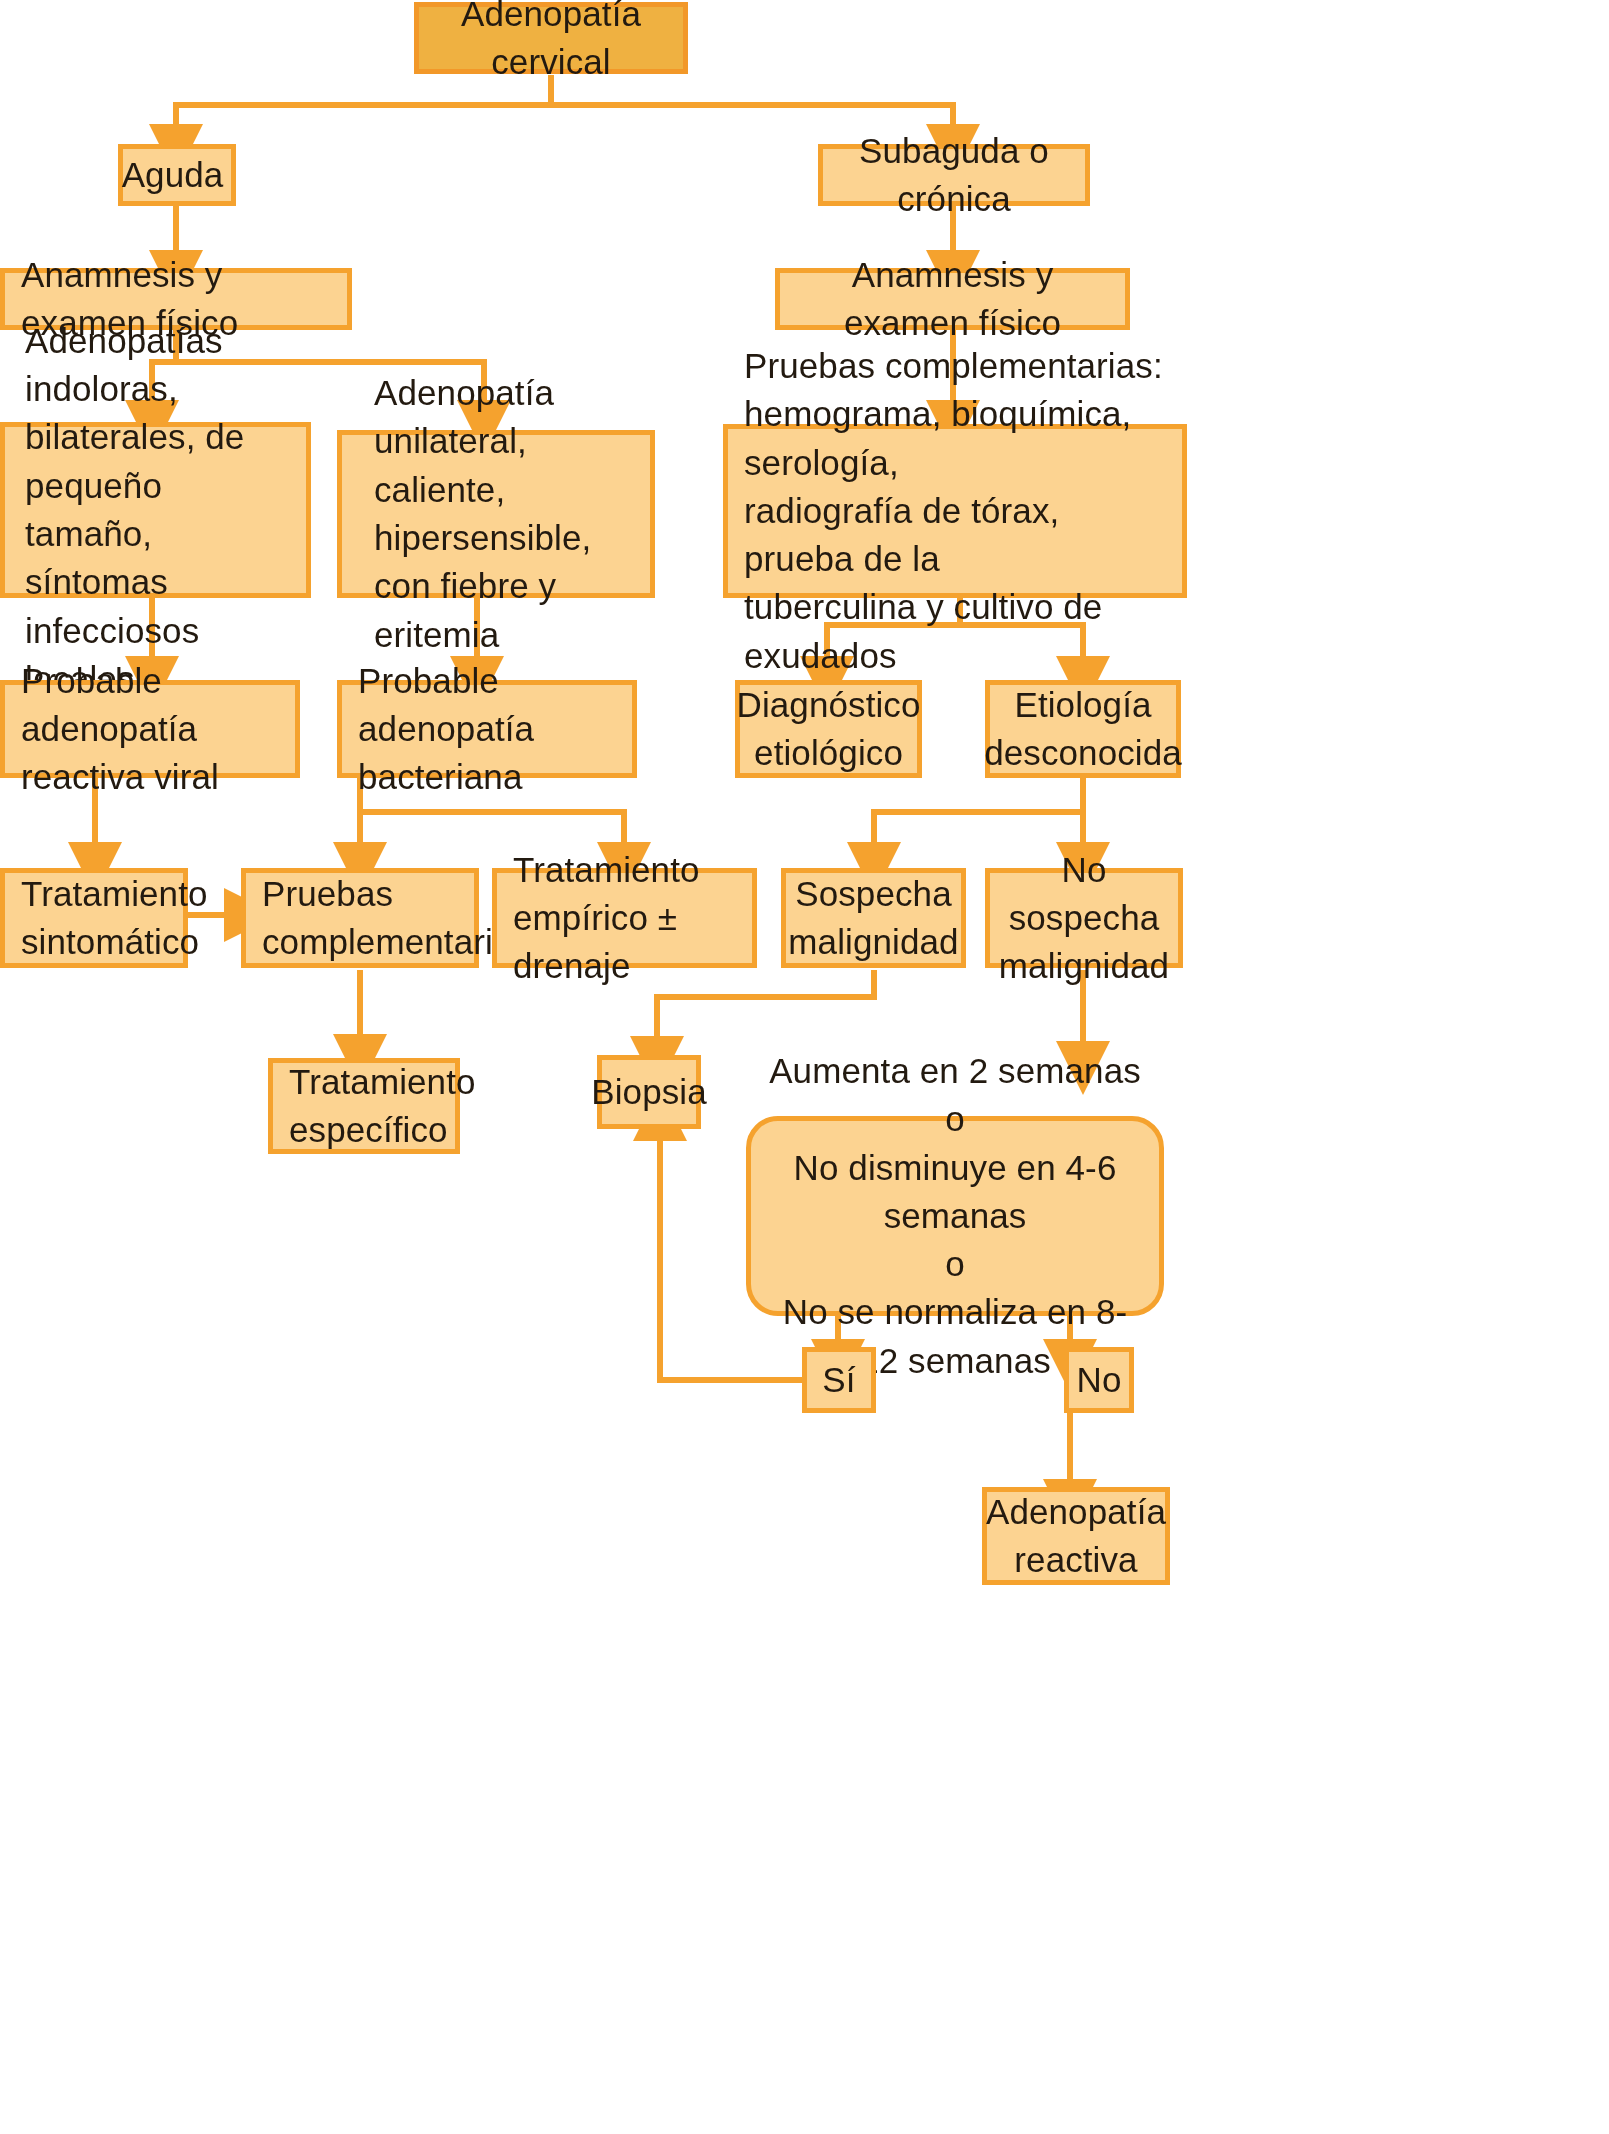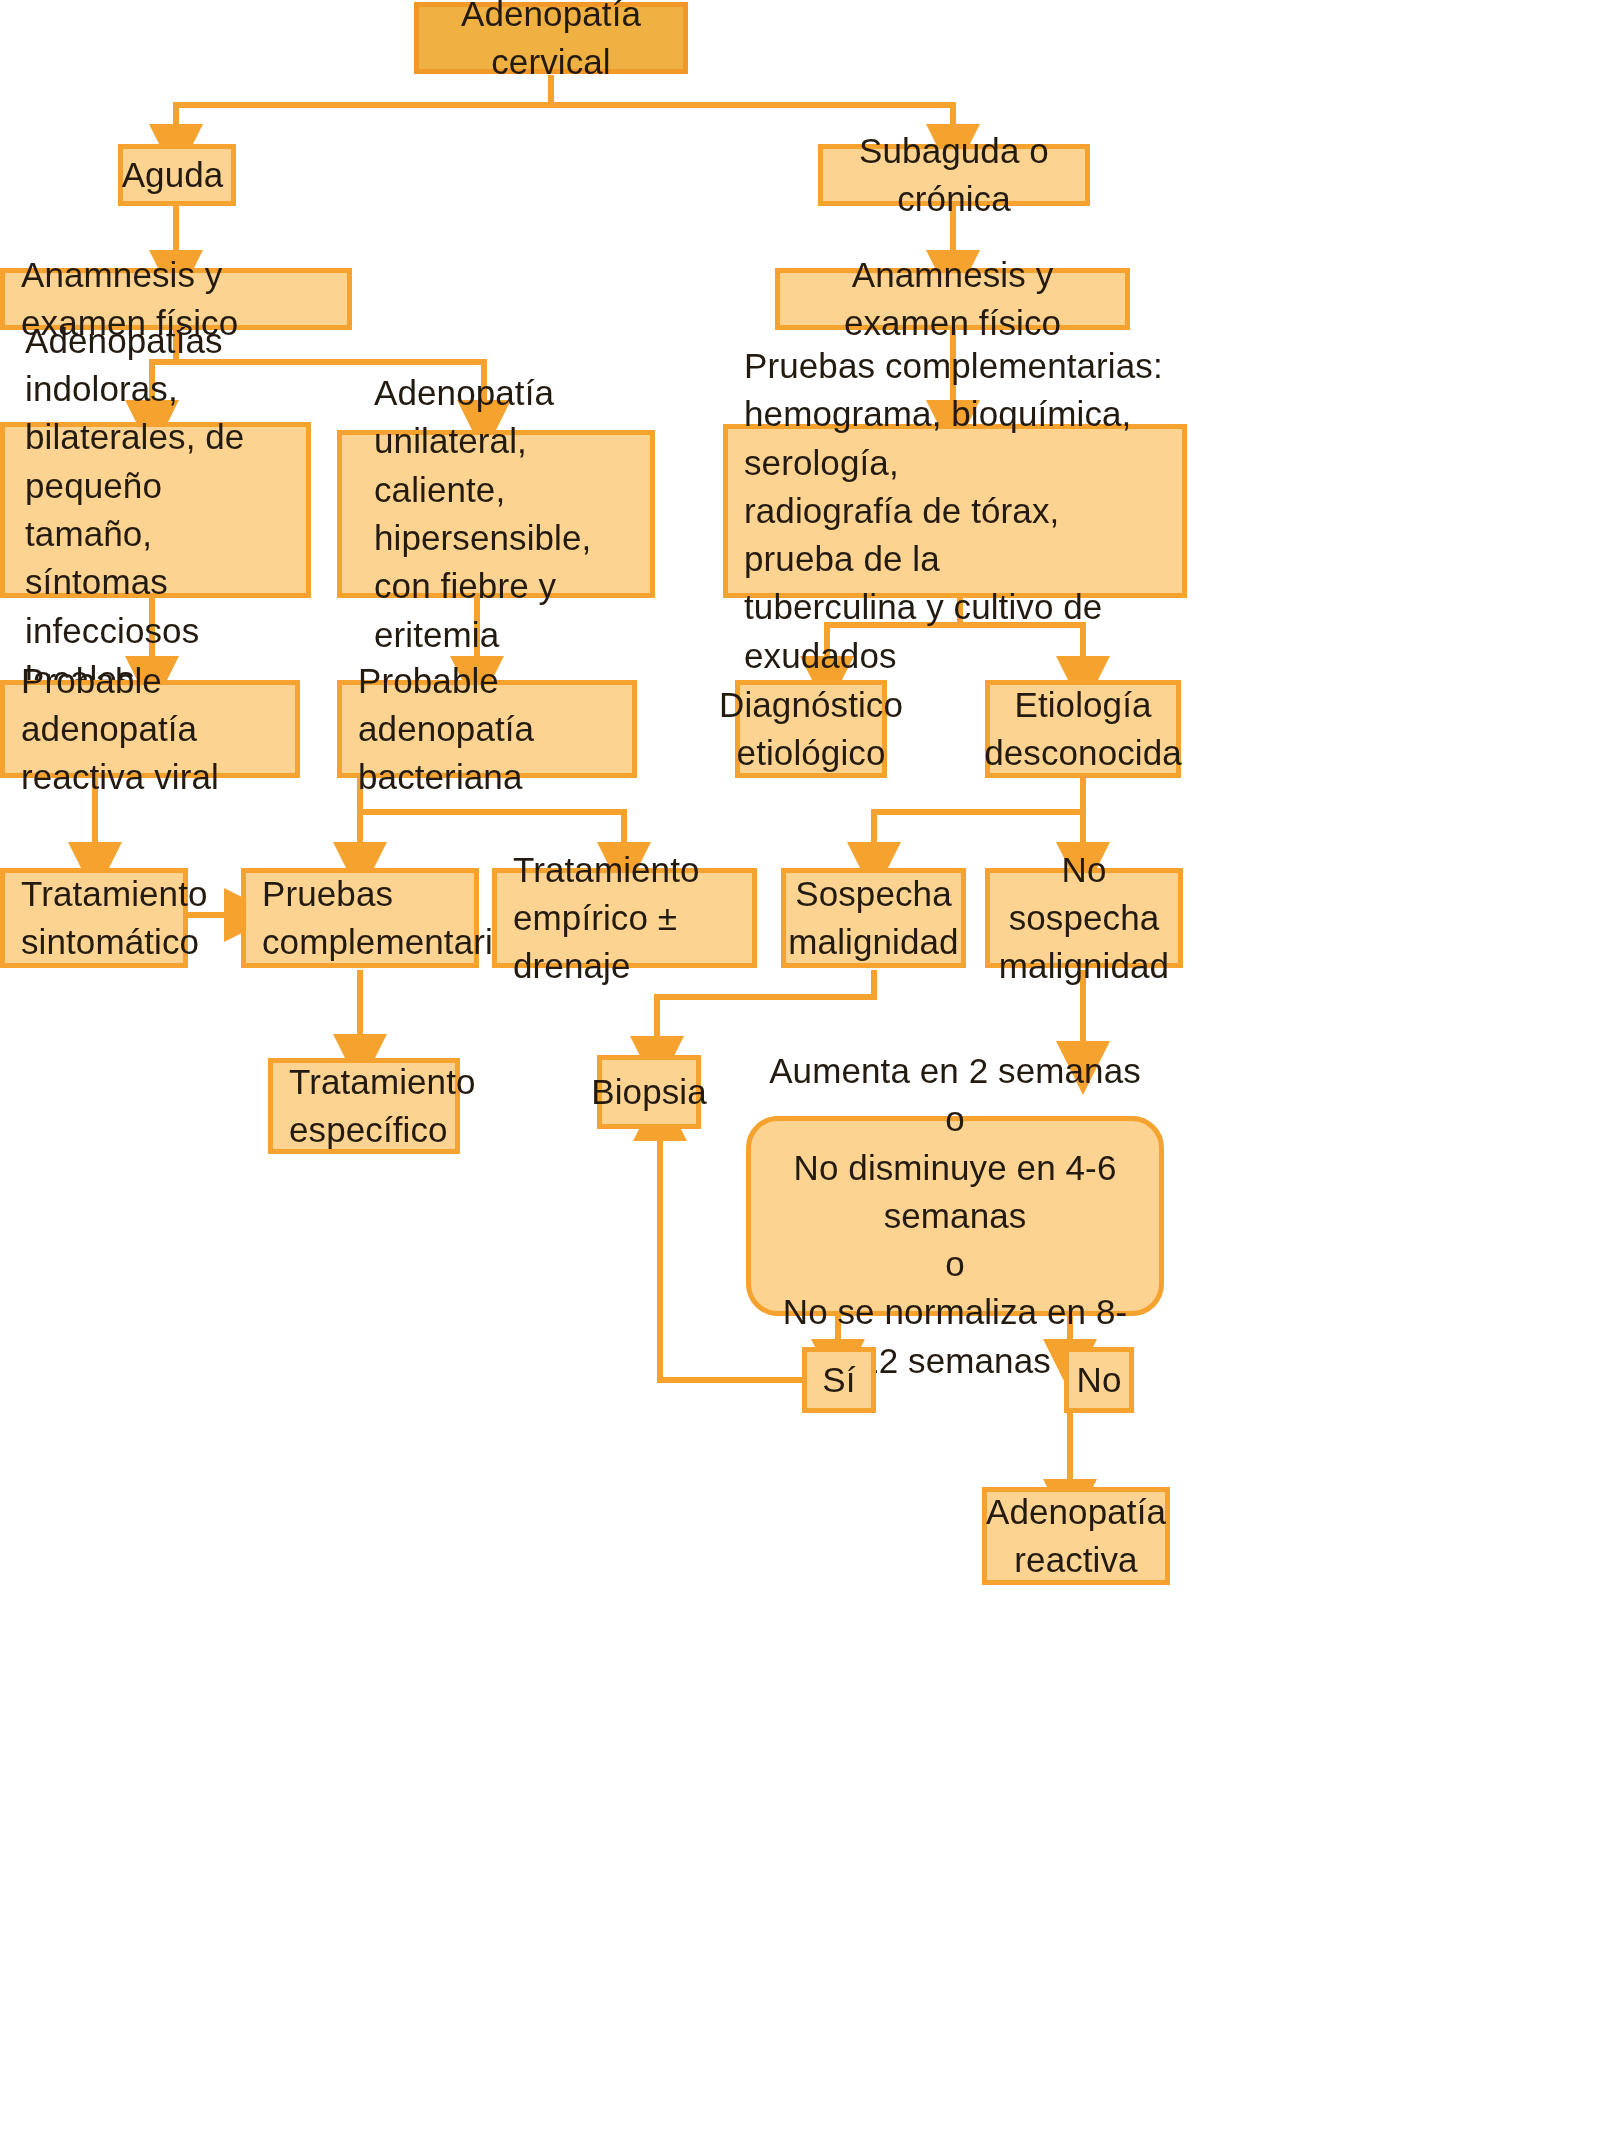--- a/index.html
+++ b/index.html
@@ -132,21 +132,21 @@
 hemograma, bioquímica, serología,
 radiografía de tórax, prueba de la
 tuberculina y cultivo de exudados</div>
 
   <div class="node left" style="left:0px; top:680px; width:300px; height:98px;">Probable adenopatía
 reactiva viral</div>
 
   <div class="node left" style="left:337px; top:680px; width:300px; height:98px;">Probable adenopatía
 bacteriana</div>
 
-  <div class="node center" style="left:735px; top:680px; width:152px; height:98px;">Diagnóstico
+  <div class="node center" style="left:735px; top:680px; width:187px; height:98px;">Diagnóstico
 etiológico</div>
 
   <div class="node center" style="left:985px; top:680px; width:196px; height:98px;">Etiología
 desconocida</div>
 
   <div class="node left" style="left:0px; top:868px; width:188px; height:100px;">Tratamiento
 sintomático</div>
 
   <div class="node left" style="left:241px; top:868px; width:238px; height:100px;">Pruebas
 complementarias</div>

